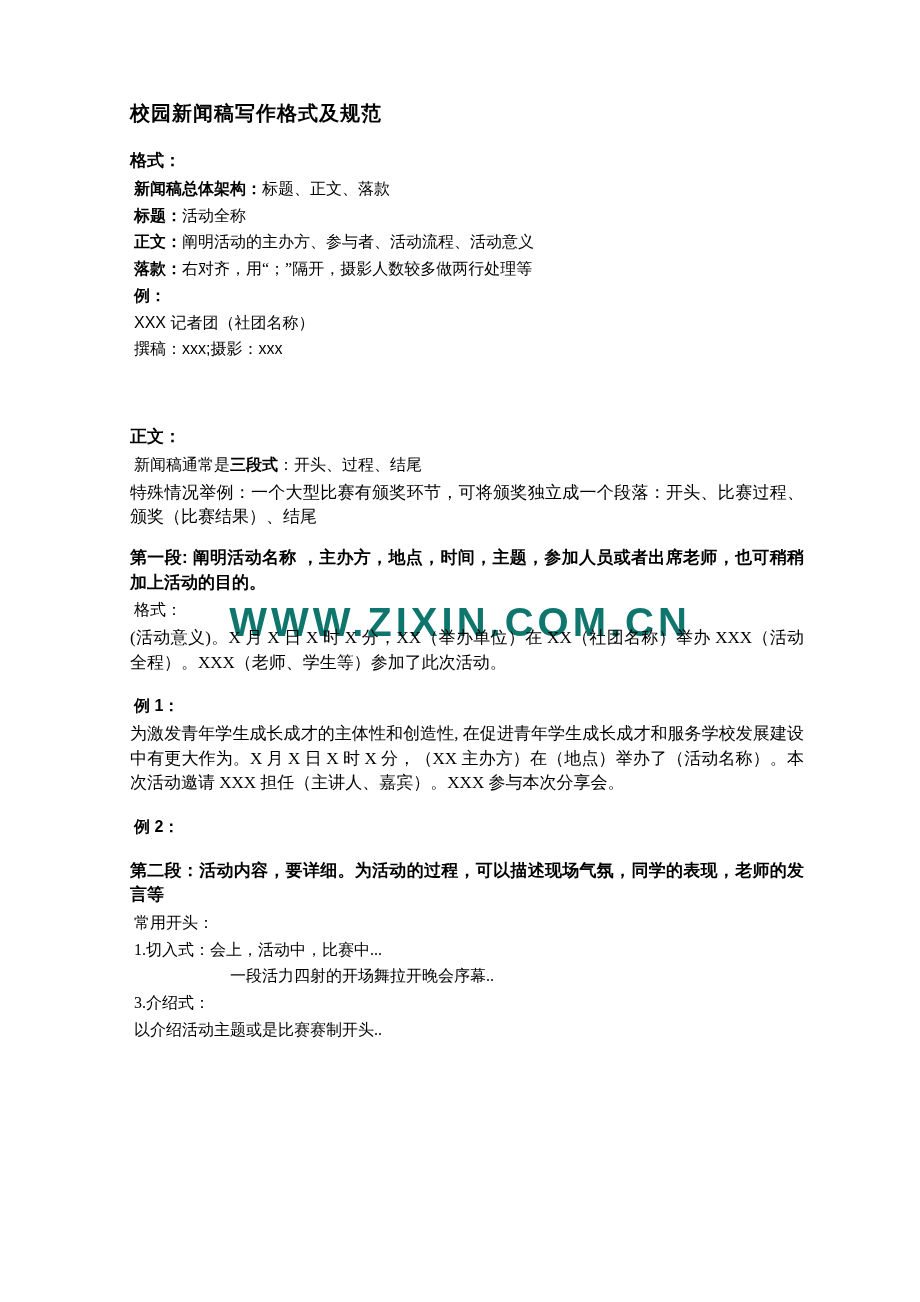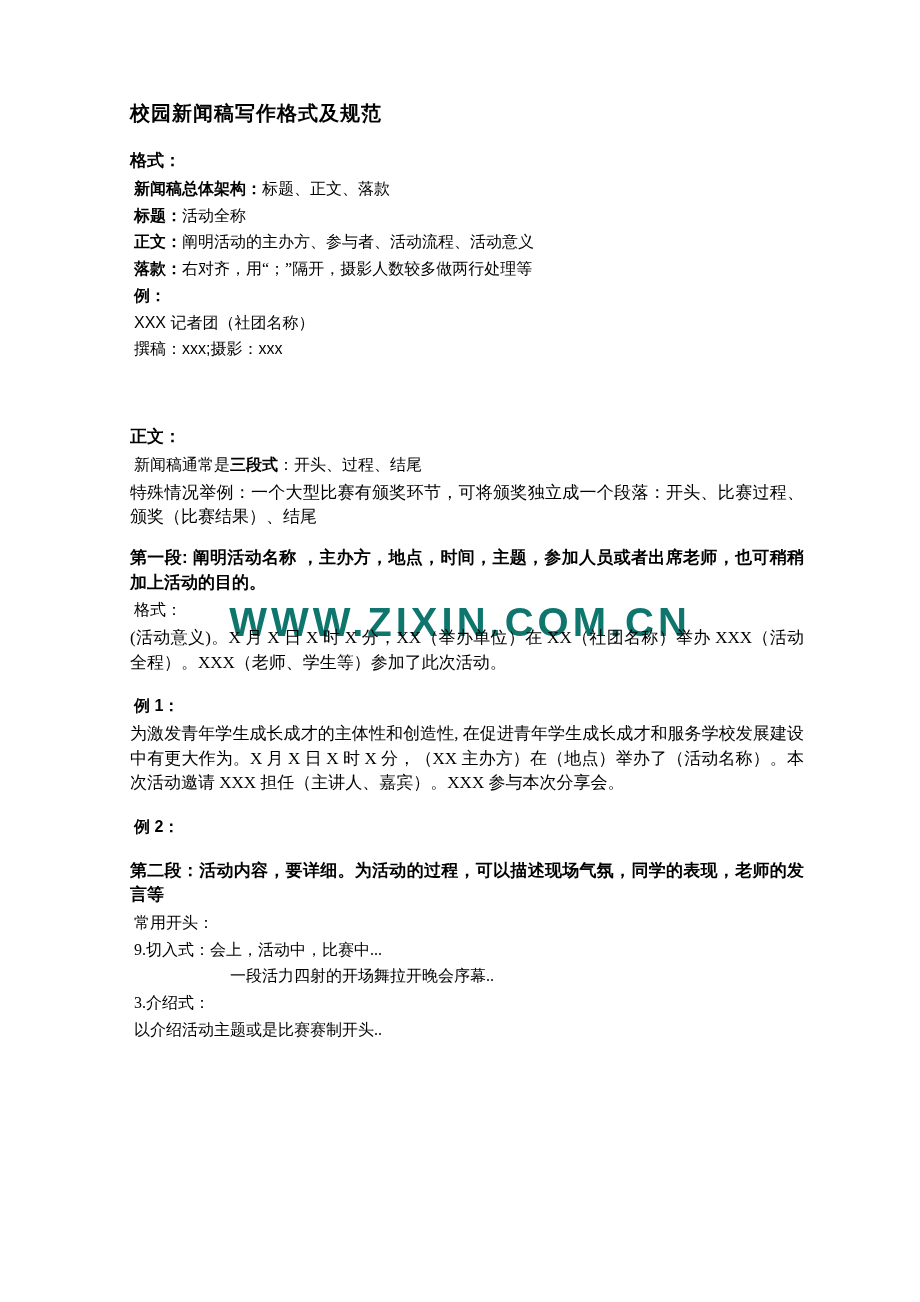--- a/index.html
+++ b/index.html
@@ -126,19 +126,19 @@
     <p class="para">为激发青年学生成长成才的主体性和创造性, 在促进青年学生成长成才和服务学校发展建设中有更大作为。X 月 X 日 X 时 X 分，（XX 主办方）在（地点）举办了（活动名称）。本次活动邀请 XXX 担任（主讲人、嘉宾）。XXX 参与本次分享会。</p>
 
     <div class="gap-md"></div>
 
     <p class="line b sans">例 2：</p>
 
     <div class="gap-md"></div>
 
     <p class="para b">第二段：活动内容，要详细。为活动的过程，可以描述现场气氛，同学的表现，老师的发言等</p>
     <p class="line">常用开头：</p>
-    <p class="line">9.切入式：会上，活动中，比赛中...</p>
+    <p class="line">1.切入式：会上，活动中，比赛中...</p>
     <p class="line indent-block">一段活力四射的开场舞拉开晚会序幕..</p>
     <p class="line">3.介绍式：</p>
     <p class="line">以介绍活动主题或是比赛赛制开头..</p>
 
   </div>
 </div>
 
 </body></html>

